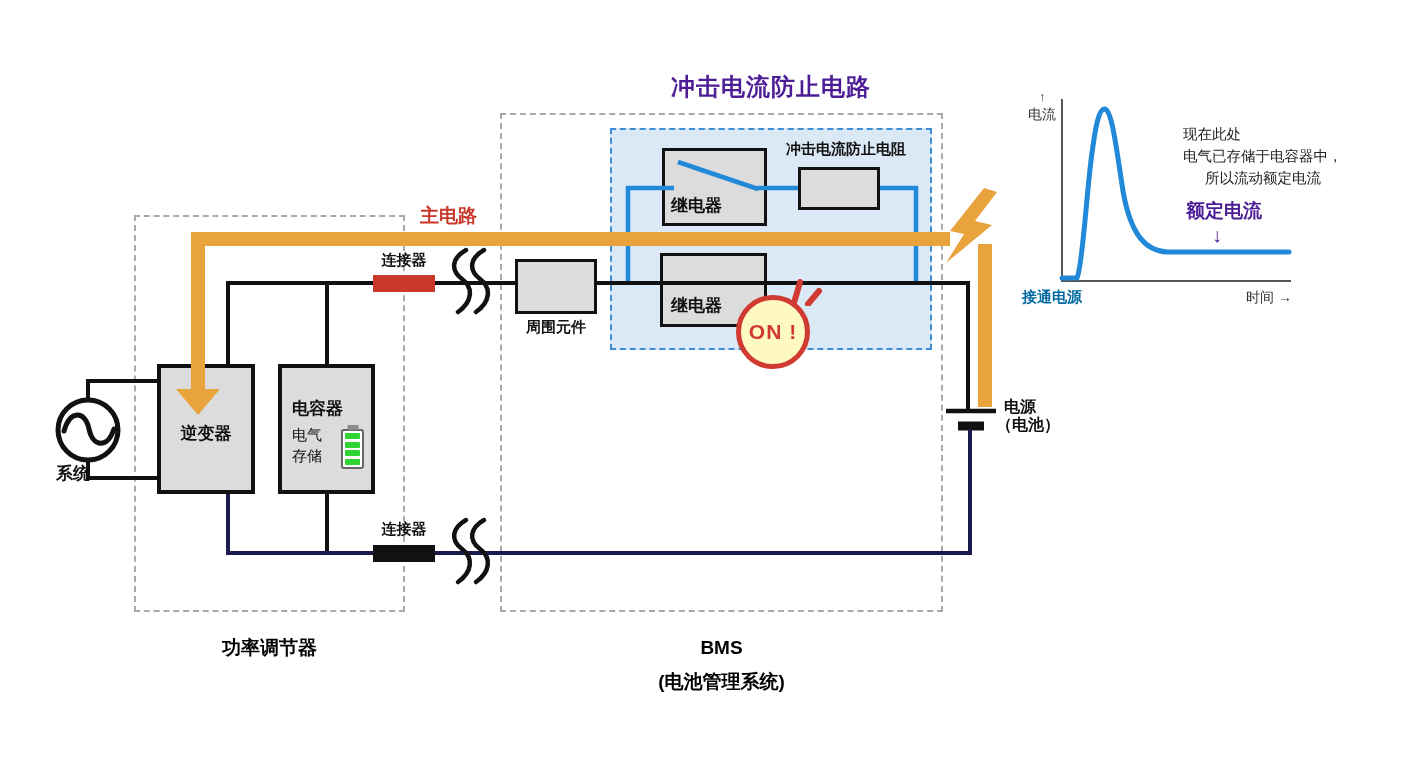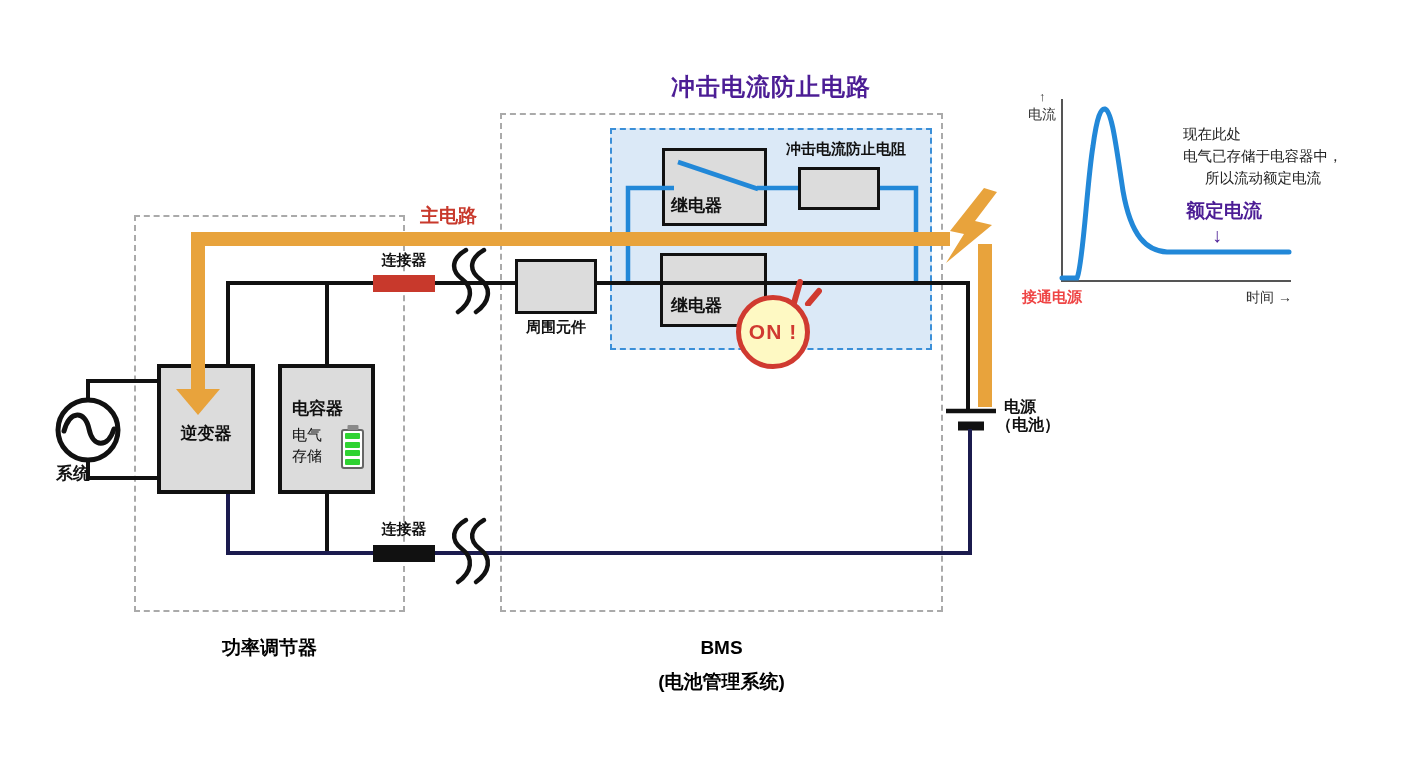--- a/index.html
+++ b/index.html
@@ -145,21 +145,21 @@
 
   <div class="lbl b" style="left:1004px;top:398px;font-size:16px;">电源</div>
   <div class="lbl b" style="left:996px;top:416px;font-size:16px;">（电池）</div>
 
   <div class="lbl cap ctr" style="left:134px;top:637px;width:271px;">功率调节器</div>
   <div class="lbl cap ctr" style="left:500px;top:637px;width:443px;">BMS</div>
   <div class="lbl cap ctr" style="left:500px;top:671px;width:443px;">(电池管理系统)</div>
 
   <div class="lbl" style="left:1039px;top:90px;font-size:13px;color:#333;">↑</div>
   <div class="lbl" style="left:1028px;top:106px;font-size:14px;color:#333;">电流</div>
-  <div class="lbl b" style="left:1022px;top:288px;font-size:15px;color:#ef4444;">接通电源</div>
+  <div class="lbl b" style="left:1022px;top:288px;font-size:15px;color:#0369a1;">接通电源</div>
   <div class="lbl" style="left:1246px;top:289px;font-size:14px;color:#333;">时间 →</div>
   <div class="lbl" style="left:1183px;top:126px;font-size:14.5px;color:#222;">现在此处</div>
   <div class="lbl" style="left:1183px;top:148px;font-size:14.5px;color:#222;">电气已存储于电容器中，</div>
   <div class="lbl" style="left:1183px;top:170px;font-size:14.5px;color:#222;margin-left:22px;">所以流动额定电流</div>
   <div class="lbl b blue" style="left:1186px;top:200px;font-size:19px;">额定电流</div>
   <div class="lbl b blue" style="left:1212px;top:224px;font-size:20px;">↓</div>
 
 </div>
 
 </body></html>

